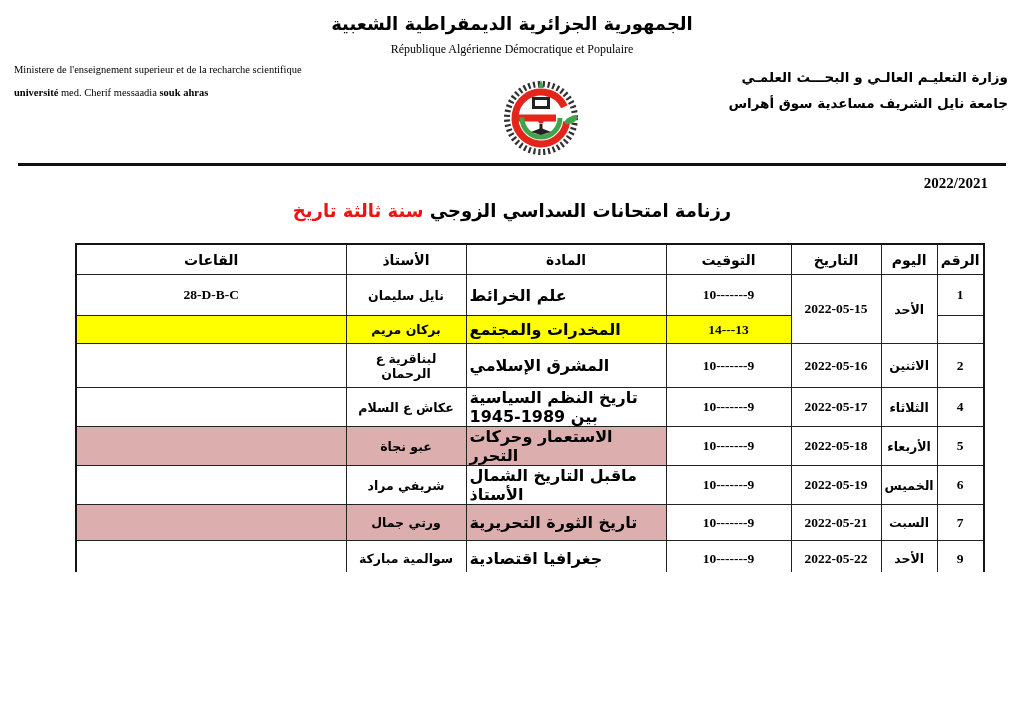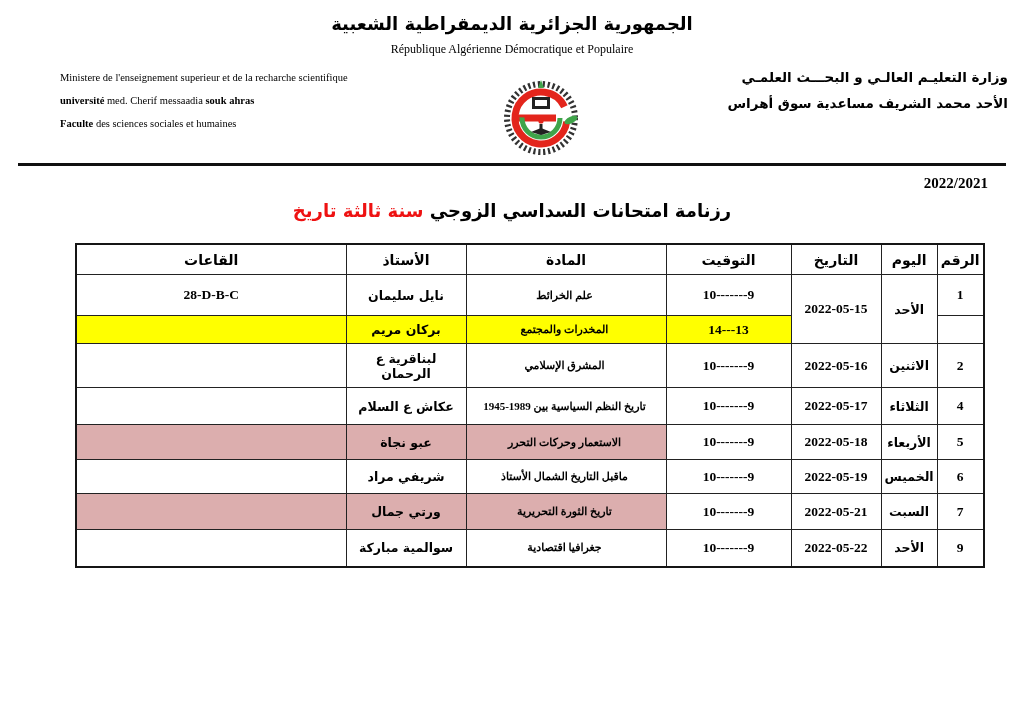--- a/index.html
+++ b/index.html
@@ -4,22 +4,22 @@
 <style>
   html,body { margin:0; padding:0; background:#ffffff; }
   .page { position:relative; width:1024px; height:572px; background:#fff;
           font-family:"DejaVu Sans", sans-serif; overflow:hidden; color:#000; }
 
   .nat-ar { position:absolute; top:13px; left:0; right:0; text-align:center;
             direction:rtl; font-weight:bold; font-size:18px; }
   .nat-fr { position:absolute; top:42px; left:0; right:0; text-align:center;
             font-family:"Liberation Serif", serif; font-weight:normal; font-size:12px; }
 
-  .min-left  { position:absolute; left:14px; top:66px;
-               font-family:"Liberation Serif", serif; font-size:10.5px; line-height:23px;margin-left:46px; }
+  .min-left  { position:absolute; left:14px; top:58px;
+               font-family:"Liberation Serif", serif; font-size:10.5px; line-height:23px; }
   .min-right { position:absolute; right:16px; top:64px; direction:rtl; text-align:right;
                font-weight:bold; font-size:13.5px; line-height:26px; }
   .min-right .red-line { color:var(--accent-red,#e01010); font-size:14px; }
 
   .logo { position:absolute; left:501px; top:80px; width:80px; height:82px; }
 
   .rule { position:absolute; left:18px; top:163px; width:988px; height:2.5px; background:#101010; }
 
   .year { position:absolute; top:175px; right:36px; font-family:"Liberation Serif", serif;
           font-weight:bold; font-size:15px; }
@@ -30,43 +30,42 @@
 
   table.schedule { position:absolute; left:75px; top:243px; border-collapse:collapse;
                    direction:rtl; border:2px solid #151515; table-layout:fixed; }
   .schedule th, .schedule td { border:1.5px solid #222; text-align:center;
                    vertical-align:middle; font-weight:bold; padding:0 3px; overflow:hidden; }
   .schedule th { height:29px; font-size:14px; }
   .schedule td { font-size:12.5px;margin-left:32px; }
   .c-num{width:23px} .c-day{width:55px} .c-date{width:90px} .c-time{width:125px}
   .c-subject{width:200px} .c-professor{width:120px} .c-rooms{width:270px}
   td.latin { font-family:"Liberation Serif", serif; direction:ltr; font-size:13.5px; }
-  td.subject { text-align:center; padding-right:6px; font-size:11px;font-family:Liberation Serif, serif; }
+  td.subject { text-align:left; padding-right:6px; font-size:16px; }
   .hl-yellow { background:var(--hl-yellow,#ffff00); }
   .hl-pink   { background:var(--hl-pink,#dcaeae); }
 
   .footer-sign { position:absolute; top:620px; left:0; width:1010px; text-align:center;
                  font-weight:normal; font-size:13px; }
 </style>
 </head>
 <body>
 
 <div class="page">
 
   <div class="nat-ar">الجمهورية الجزائرية الديمقراطية الشعبية</div>
   <div class="nat-fr">République Algérienne Démocratique et Populaire</div>
 
   <div class="min-left">
       <div><span>Ministere de l'enseignement superieur et de la recharche scientifique</span></div>
       <div><span style="font-weight: bold;">université</span><span> med. Cherif messaadia </span><span style="font-weight: bold; text-align: center;">souk ahras</span></div>
-      <div><span style="font-weight: bold;">Faculte</span><span> des sciences sociales et humaines</span></div>
     </div>
   <div class="min-right">
       <div>وزارة التعليـم العالـي و البحـــث العلمـي</div>
-      <div>الأحد محمد الشريف مساعدية سوق أهراس</div>
+      <div>جامعة نايل الشريف مساعدية سوق أهراس</div>
     </div>
 
   <div class="logo">
     <svg width="80" height="82" viewBox="0 0 80 82">
 
       <circle cx="40" cy="38" r="34" fill="none" stroke="#1c1c1c" stroke-width="6" stroke-dasharray="2.2 2.7" opacity="0.9"></circle>
 
       <polygon points="40,0 43,8 37,8" fill="var(--logo-green,#3fa44a)"></polygon>
 
       <circle cx="40" cy="38" r="28" fill="#ffffff"></circle>

